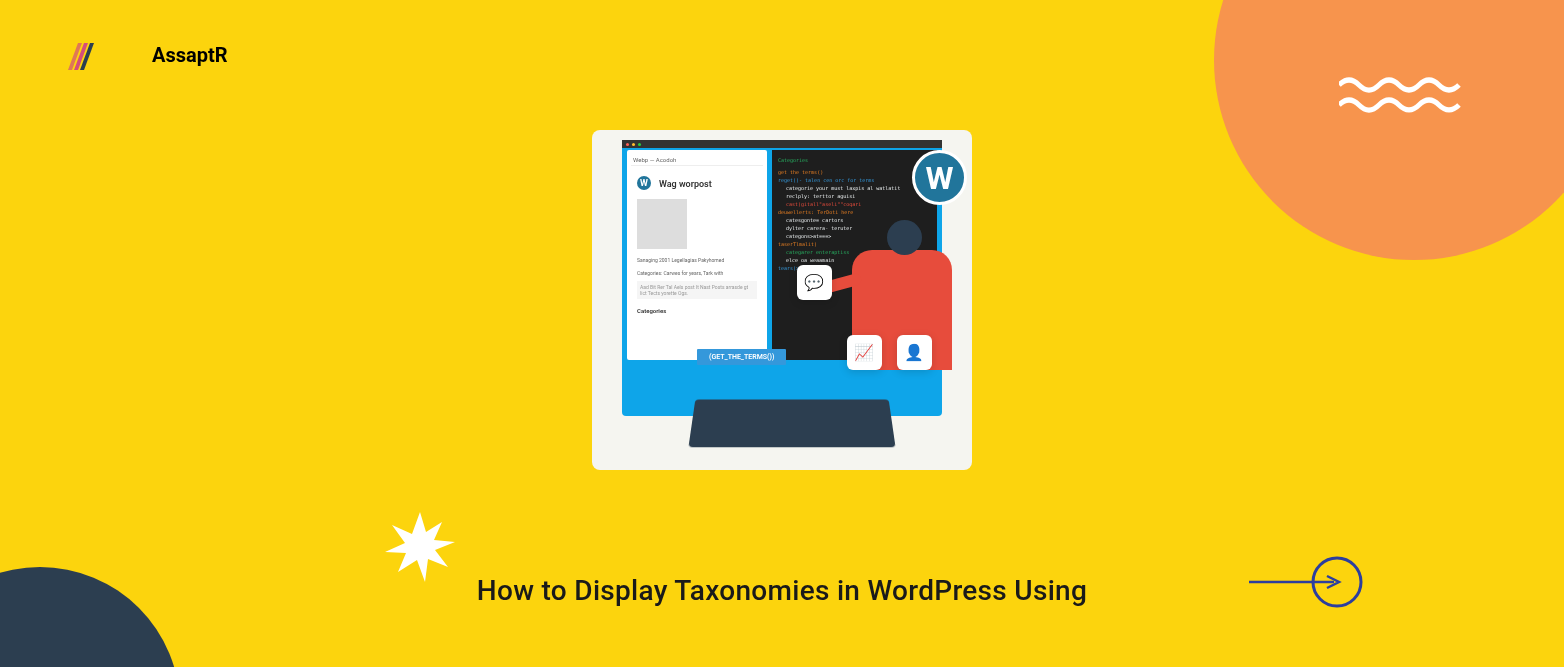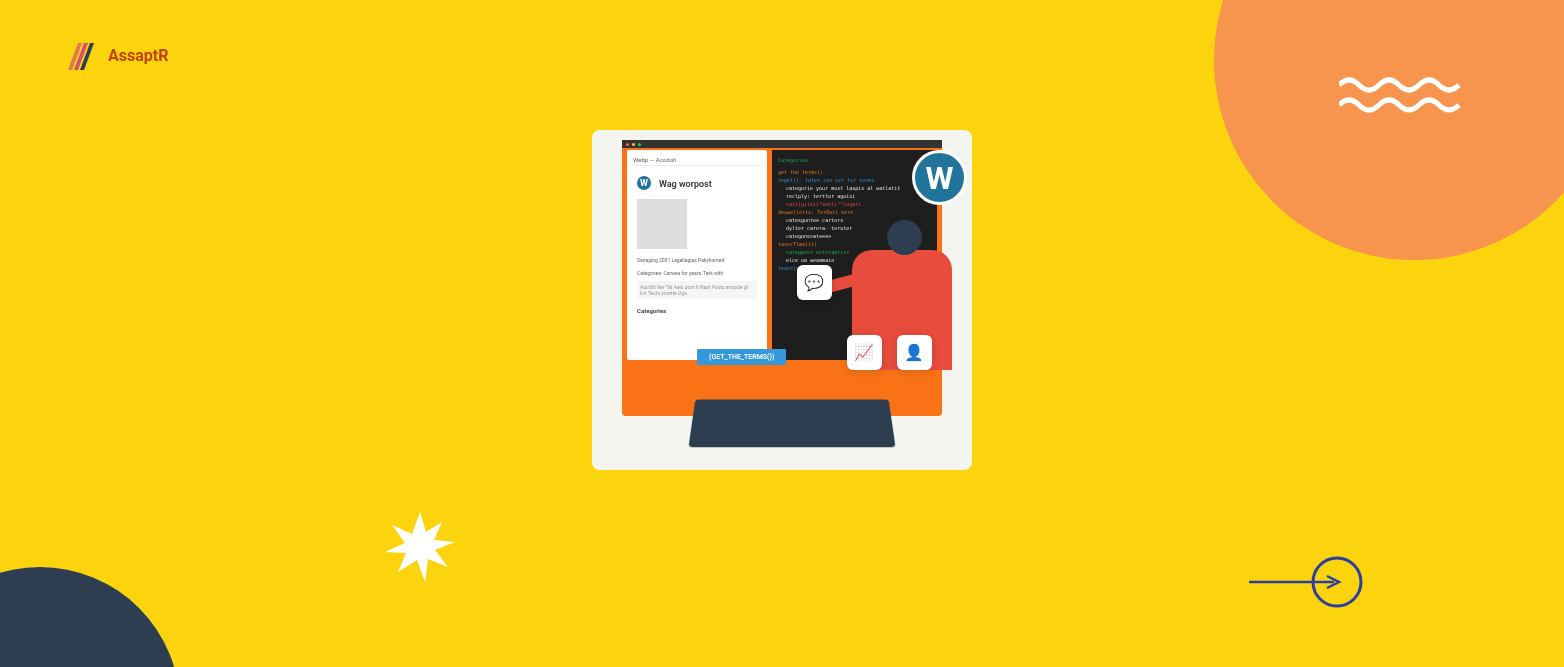--- a/index.html
+++ b/index.html
@@ -21,23 +21,24 @@
       left: 60px;
       display: flex;
       align-items: center;
       gap: 8px;
     }
     .logo-mark {
       width: 40px;
       height: 40px;
     }
     .logo-text {
-      font-size: 16px;
+      font-size: 20px;
       font-weight: 700;
-      color: #c2410c;
+      color: #000000;
+      margin-left: 44px;
     }
     .orange-circle {
       position: absolute;
       top: -140px;
       right: -50px;
       width: 400px;
       height: 400px;
       background: #f7944d;
       border-radius: 50%;
     }
@@ -80,21 +81,21 @@
       background: #f5f5f0;
       border-radius: 8px;
       overflow: hidden;
     }
     .monitor {
       position: absolute;
       top: 10px;
       left: 30px;
       width: 320px;
       height: 276px;
-      background: #f97316;
+      background: #0ea5e9;
       border-radius: 4px;
     }
     .monitor-topbar {
       height: 8px;
       background: #333;
       display: flex;
       align-items: center;
       padding-left: 4px;
       gap: 3px;
     }
@@ -378,14 +379,14 @@
   <div class="keyboard"></div>
   <div class="get-terms-badge">(GET_THE_TERMS())</div>
   <div class="floating-icons">
     <div class="float-icon" style="position:relative;top:-70px">💬</div>
     <div class="float-icon">📈</div>
     <div class="float-icon">👤</div>
   </div>
 </div>
 
 <div class="heading">
-  <br>
+  <span>How to Display Taxonomies in WordPress Using</span><br>
 </div>
 
 </body></html>

